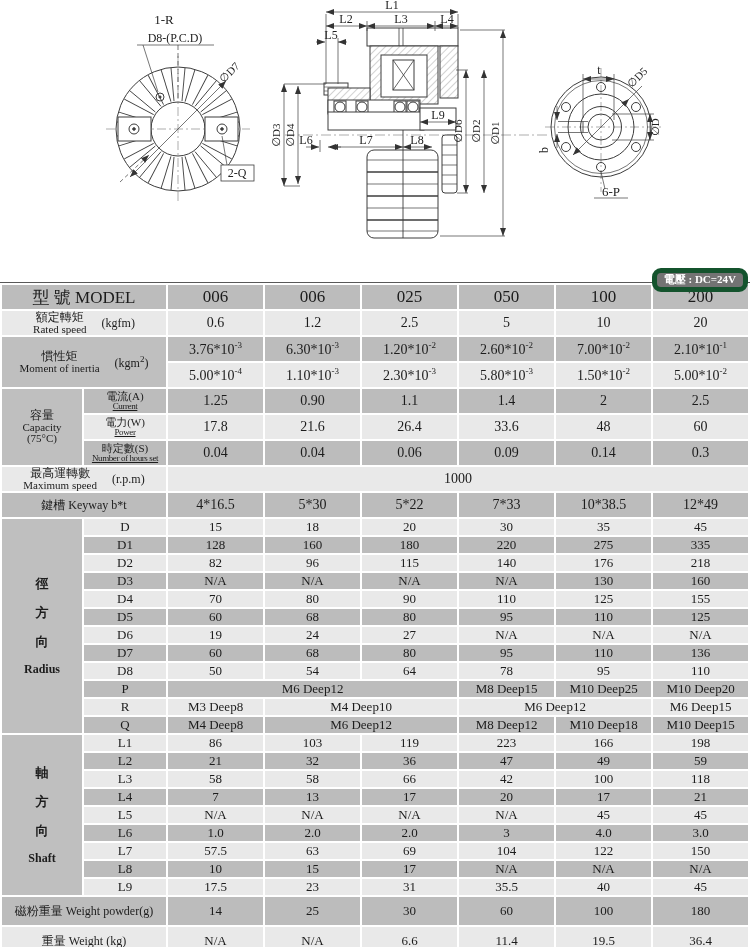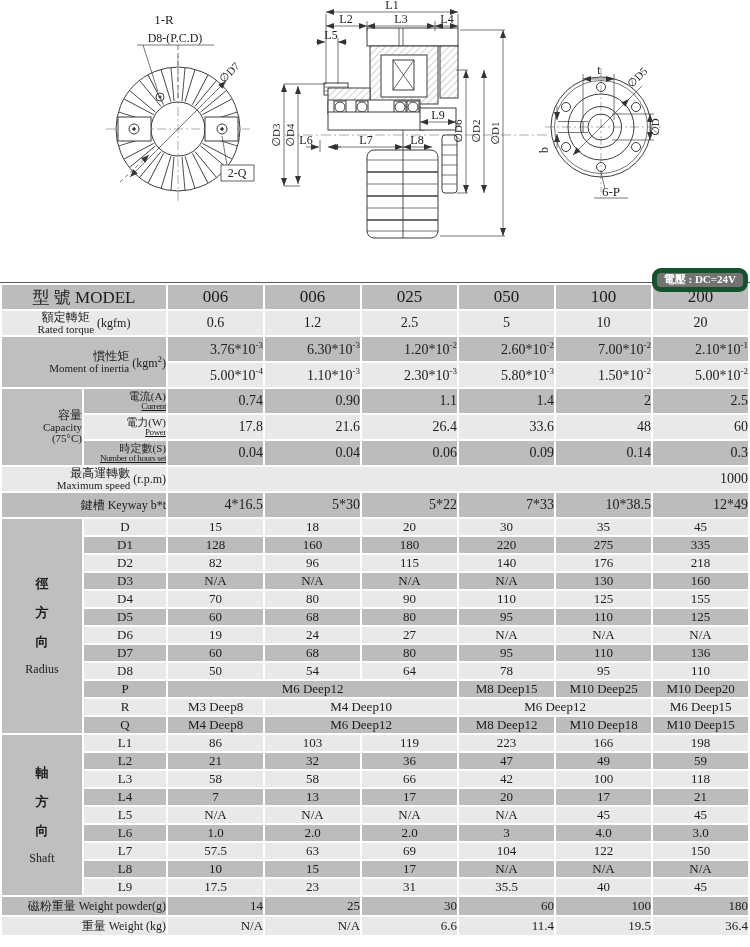--- a/index.html
+++ b/index.html
@@ -9,38 +9,38 @@
   svg text{font-family:"Liberation Serif","DejaVu Serif",serif;fill:#222;}
   .badge{position:absolute;top:268px;right:2px;background:#737373;color:#fff;
          border:5px solid #14532d;border-radius:9px;padding:0 7px;font-size:11px;
          font-weight:bold;line-height:13px;height:14px;white-space:nowrap;z-index:3;text-align:center;}
   table.spec{position:absolute;top:282px;left:0;width:750px;border-collapse:separate;
          border-spacing:2px;table-layout:fixed;border-top:1px solid #585858;}
   .spec th,.spec td{padding:0;text-align:center;vertical-align:middle;font-weight:normal;overflow:hidden;}
   tr.g>th,tr.g>td{background:#bcbcbc;}
   tr.l>th,tr.l>td{background:#e9e9e9;}
   th.mg{background:#bfbfbf !important;}
-  tr.hA>*{height:24px;} tr.hB>*{height:22px;} tr.hC>*{height:24px;text-align:right;}
-  tr.hD>*{height:16px;} tr.hE>*{height:18px;text-align:right;}
+  tr.hA>*{height:24px;} tr.hB>*{height:22px;} tr.hC>*{height:24px;}
+  tr.hD>*{height:16px;} tr.hE>*{height:28px;}
   .zh{font-weight:normal;}
   .modelrow td{font-size:17px;}
   .modelrow th{font-size:17px;}
   td{font-size:14px;}
   tr.sm td{font-size:13px;}
   .lab2{display:inline-block;vertical-align:middle;line-height:1.05;}
   .lab2 .zh{display:block;font-size:12px;}
   .lab2 .en{display:block;font-size:11px;}
-  .unit{display:inline-block;vertical-align:middle;font-size:12px;margin-left:3px;}
+  .unit{display:inline-block;vertical-align:middle;font-size:12px;margin-left:15px;}
   th.sub{line-height:1.0;}
   th.sub .zh{display:block;font-size:11px;}
   th.sub .en{display:block;font-size:9px;letter-spacing:-0.4px;white-space:nowrap;text-decoration:underline;}
   th.rowlab{font-size:13px;}
   .vstack{display:flex;flex-direction:column;justify-content:center;align-items:center;gap:11px;height:100%;}
   .vstack span{font-size:13px;font-weight:bold;}
-  .vstack .en{font-size:12px;font-weight:normal;}
+  .vstack .en{font-size:12px;font-weight:bold;}
   sup{font-size:9px;}
   .onelab{font-size:12px;margin-top:19px;}
 </style>
 </head>
 <body>
 
 <div class="sheet">
 
 <svg class="drawings" width="750" height="280" viewBox="0 0 750 280">
   <defs>
@@ -245,21 +245,21 @@
           <th colspan="2"><span class="zh">型 號</span> <span>MODEL</span></th>
           <td>006</td>
           <td>006</td>
           <td>025</td>
           <td>050</td>
           <td>100</td>
           <td>200</td>
         </tr>
 
 <tr class="l hB">
-          <th colspan="2"><span class="lab2"><span class="zh">額定轉矩</span><span class="en">Rated torque</span></span><span class="unit">(kgfm)</span></th>
+          <th colspan="2"><span class="lab2"><span class="zh">額定轉矩</span><span class="en">Rated speed</span></span><span class="unit">(kgfm)</span></th>
           <td>0.6</td>
           <td>1.2</td>
           <td>2.5</td>
           <td>5</td>
           <td>10</td>
           <td>20</td>
         </tr>
 
 <tr class="g hC">
           <th colspan="2" rowspan="2" class="mg"><span class="lab2"><span class="zh">慣性矩</span><span class="en">Moment of inertia</span></span><span class="unit"><span>(kgm</span><sup>2</sup><span>)</span></span></th>
@@ -278,21 +278,21 @@
           <td><span>1.50*10</span><sup>-2</sup></td>
           <td><span>5.00*10</span><sup>-2</sup></td>
         </tr>
 
 <tr class="g hC">
           <th rowspan="3" class="mg"><span class="lab2"><span class="zh">容量</span><span class="en">Capacity</span><span class="en">(75°C)</span></span></th>
           <th class="sub">
             <span class="zh">電流(A)</span>
             <span class="en">Current</span>
           </th>
-          <td>0.74</td>
+          <td>1.25</td>
           <td>0.90</td>
           <td>1.1</td>
           <td>1.4</td>
           <td>2</td>
           <td>2.5</td>
         </tr>
 <tr class="l hC">
           <th class="sub">
             <span class="zh">電力(W)</span>
             <span class="en">Power</span>

